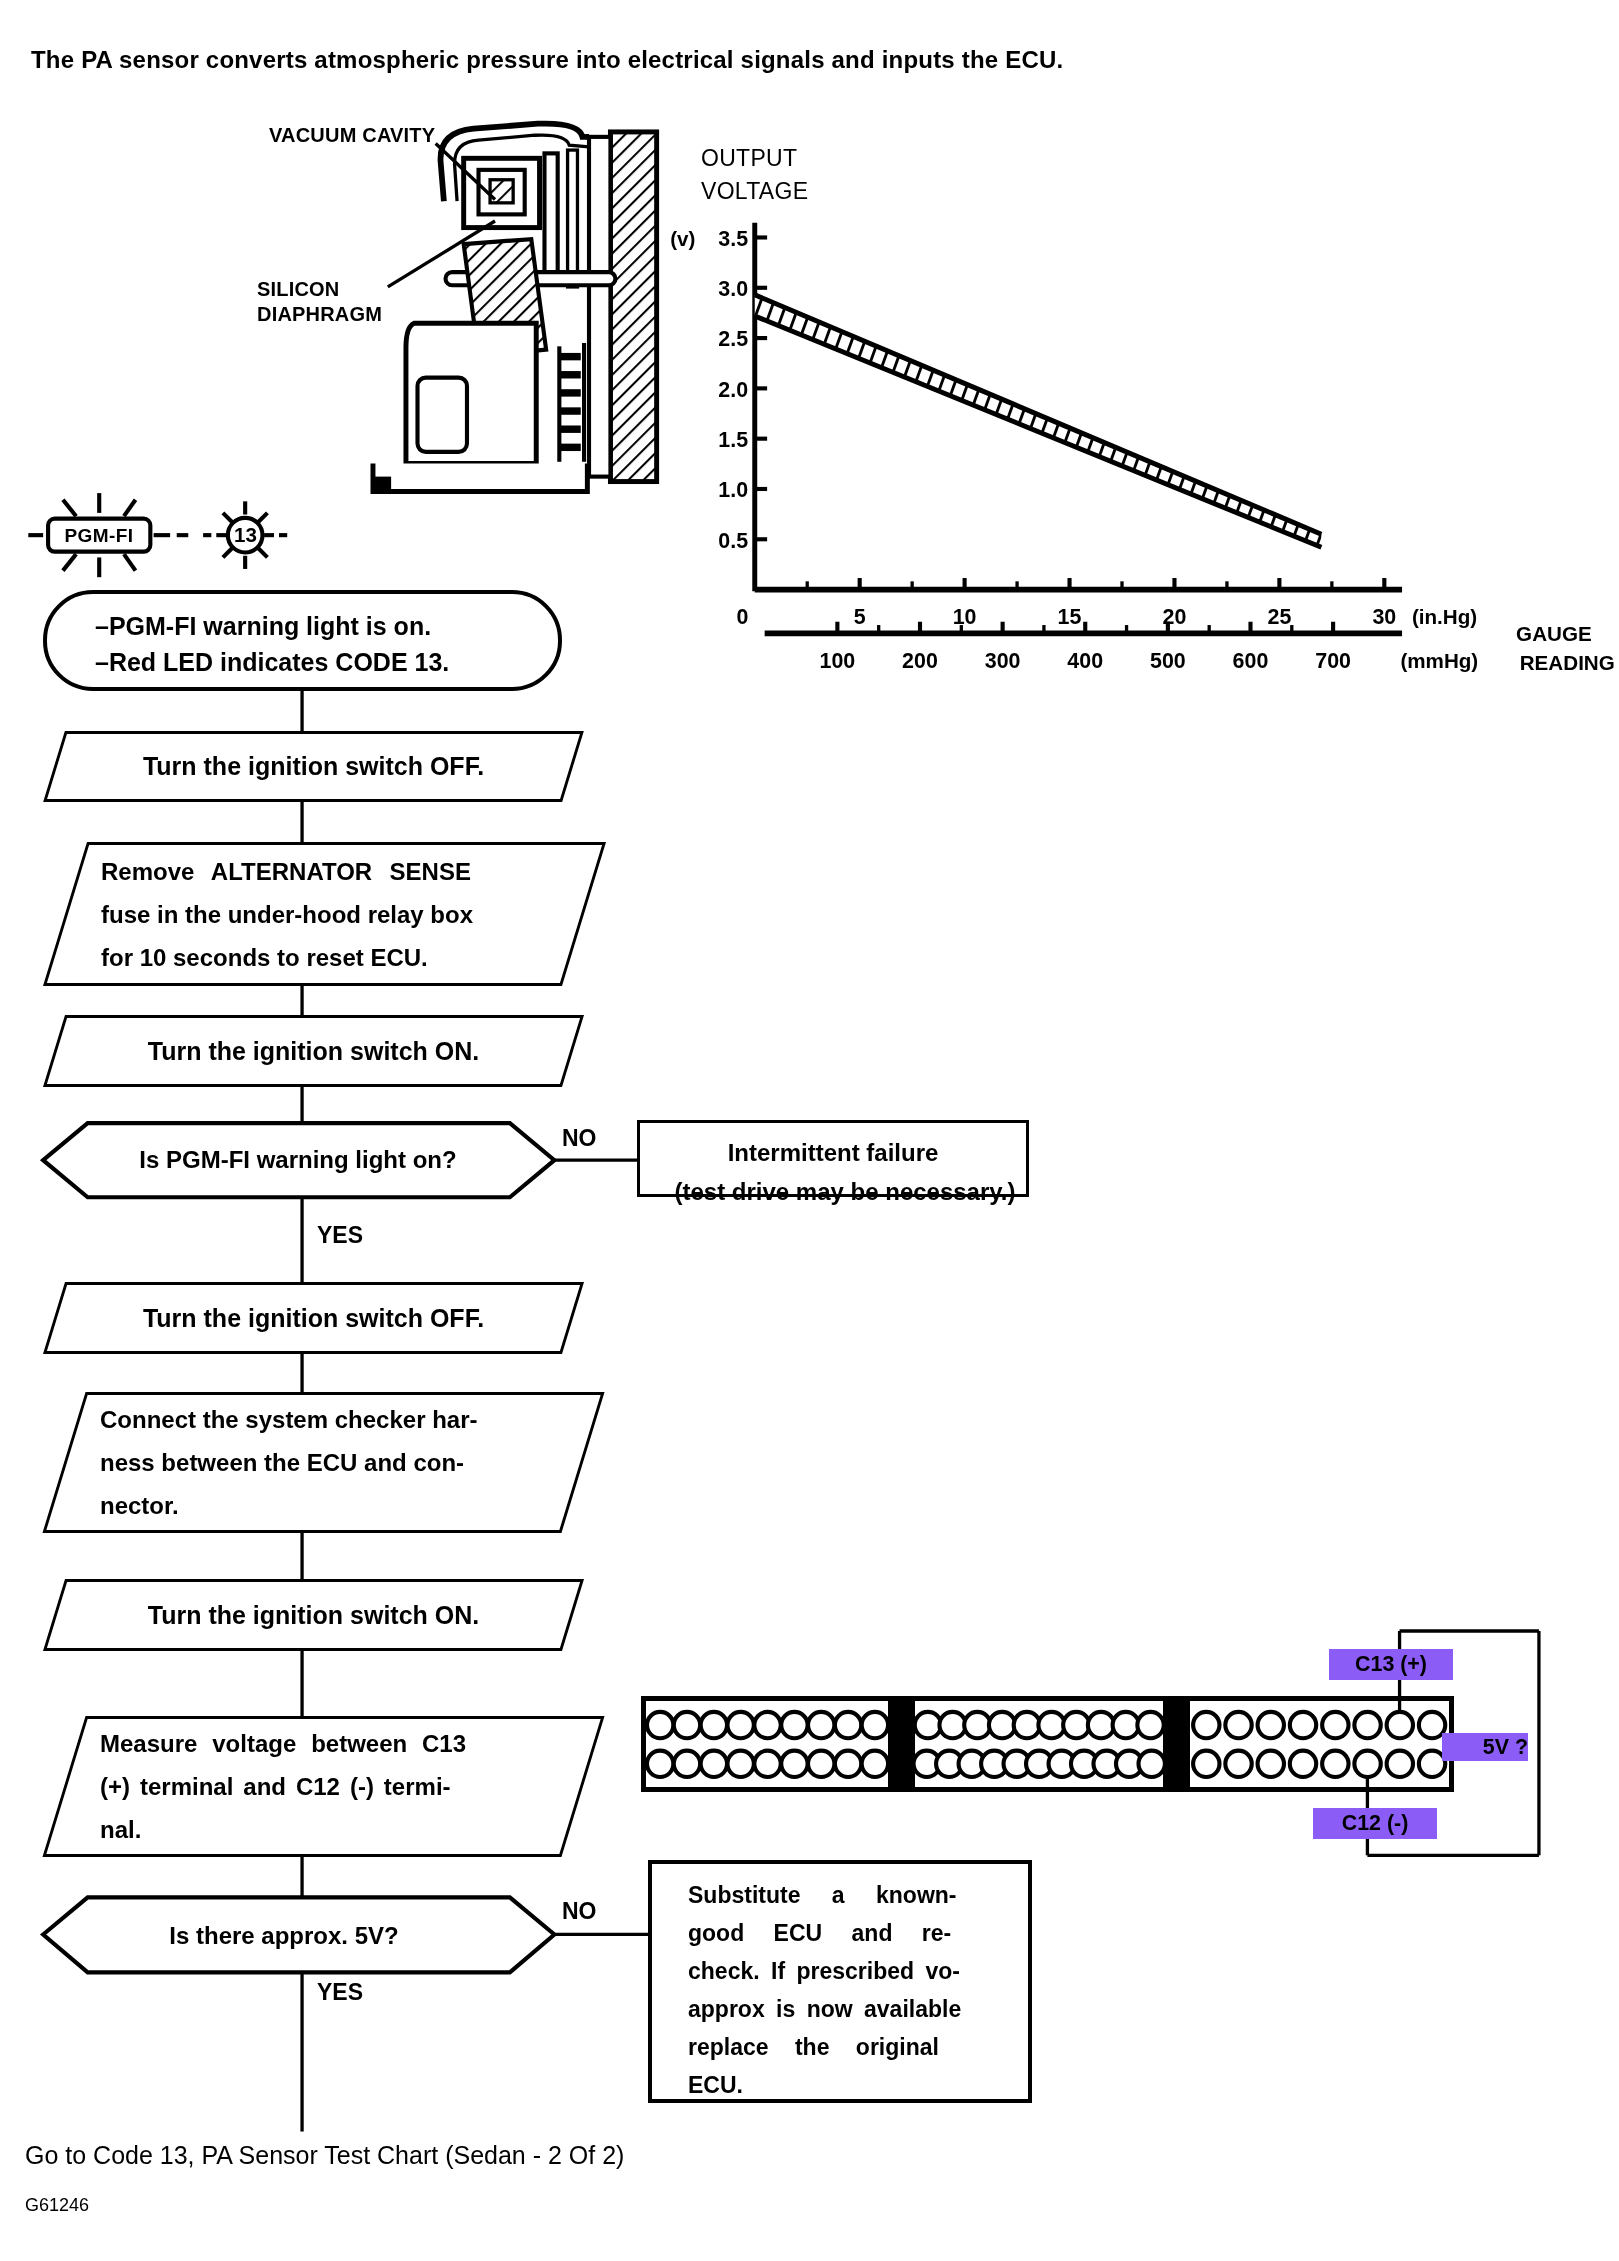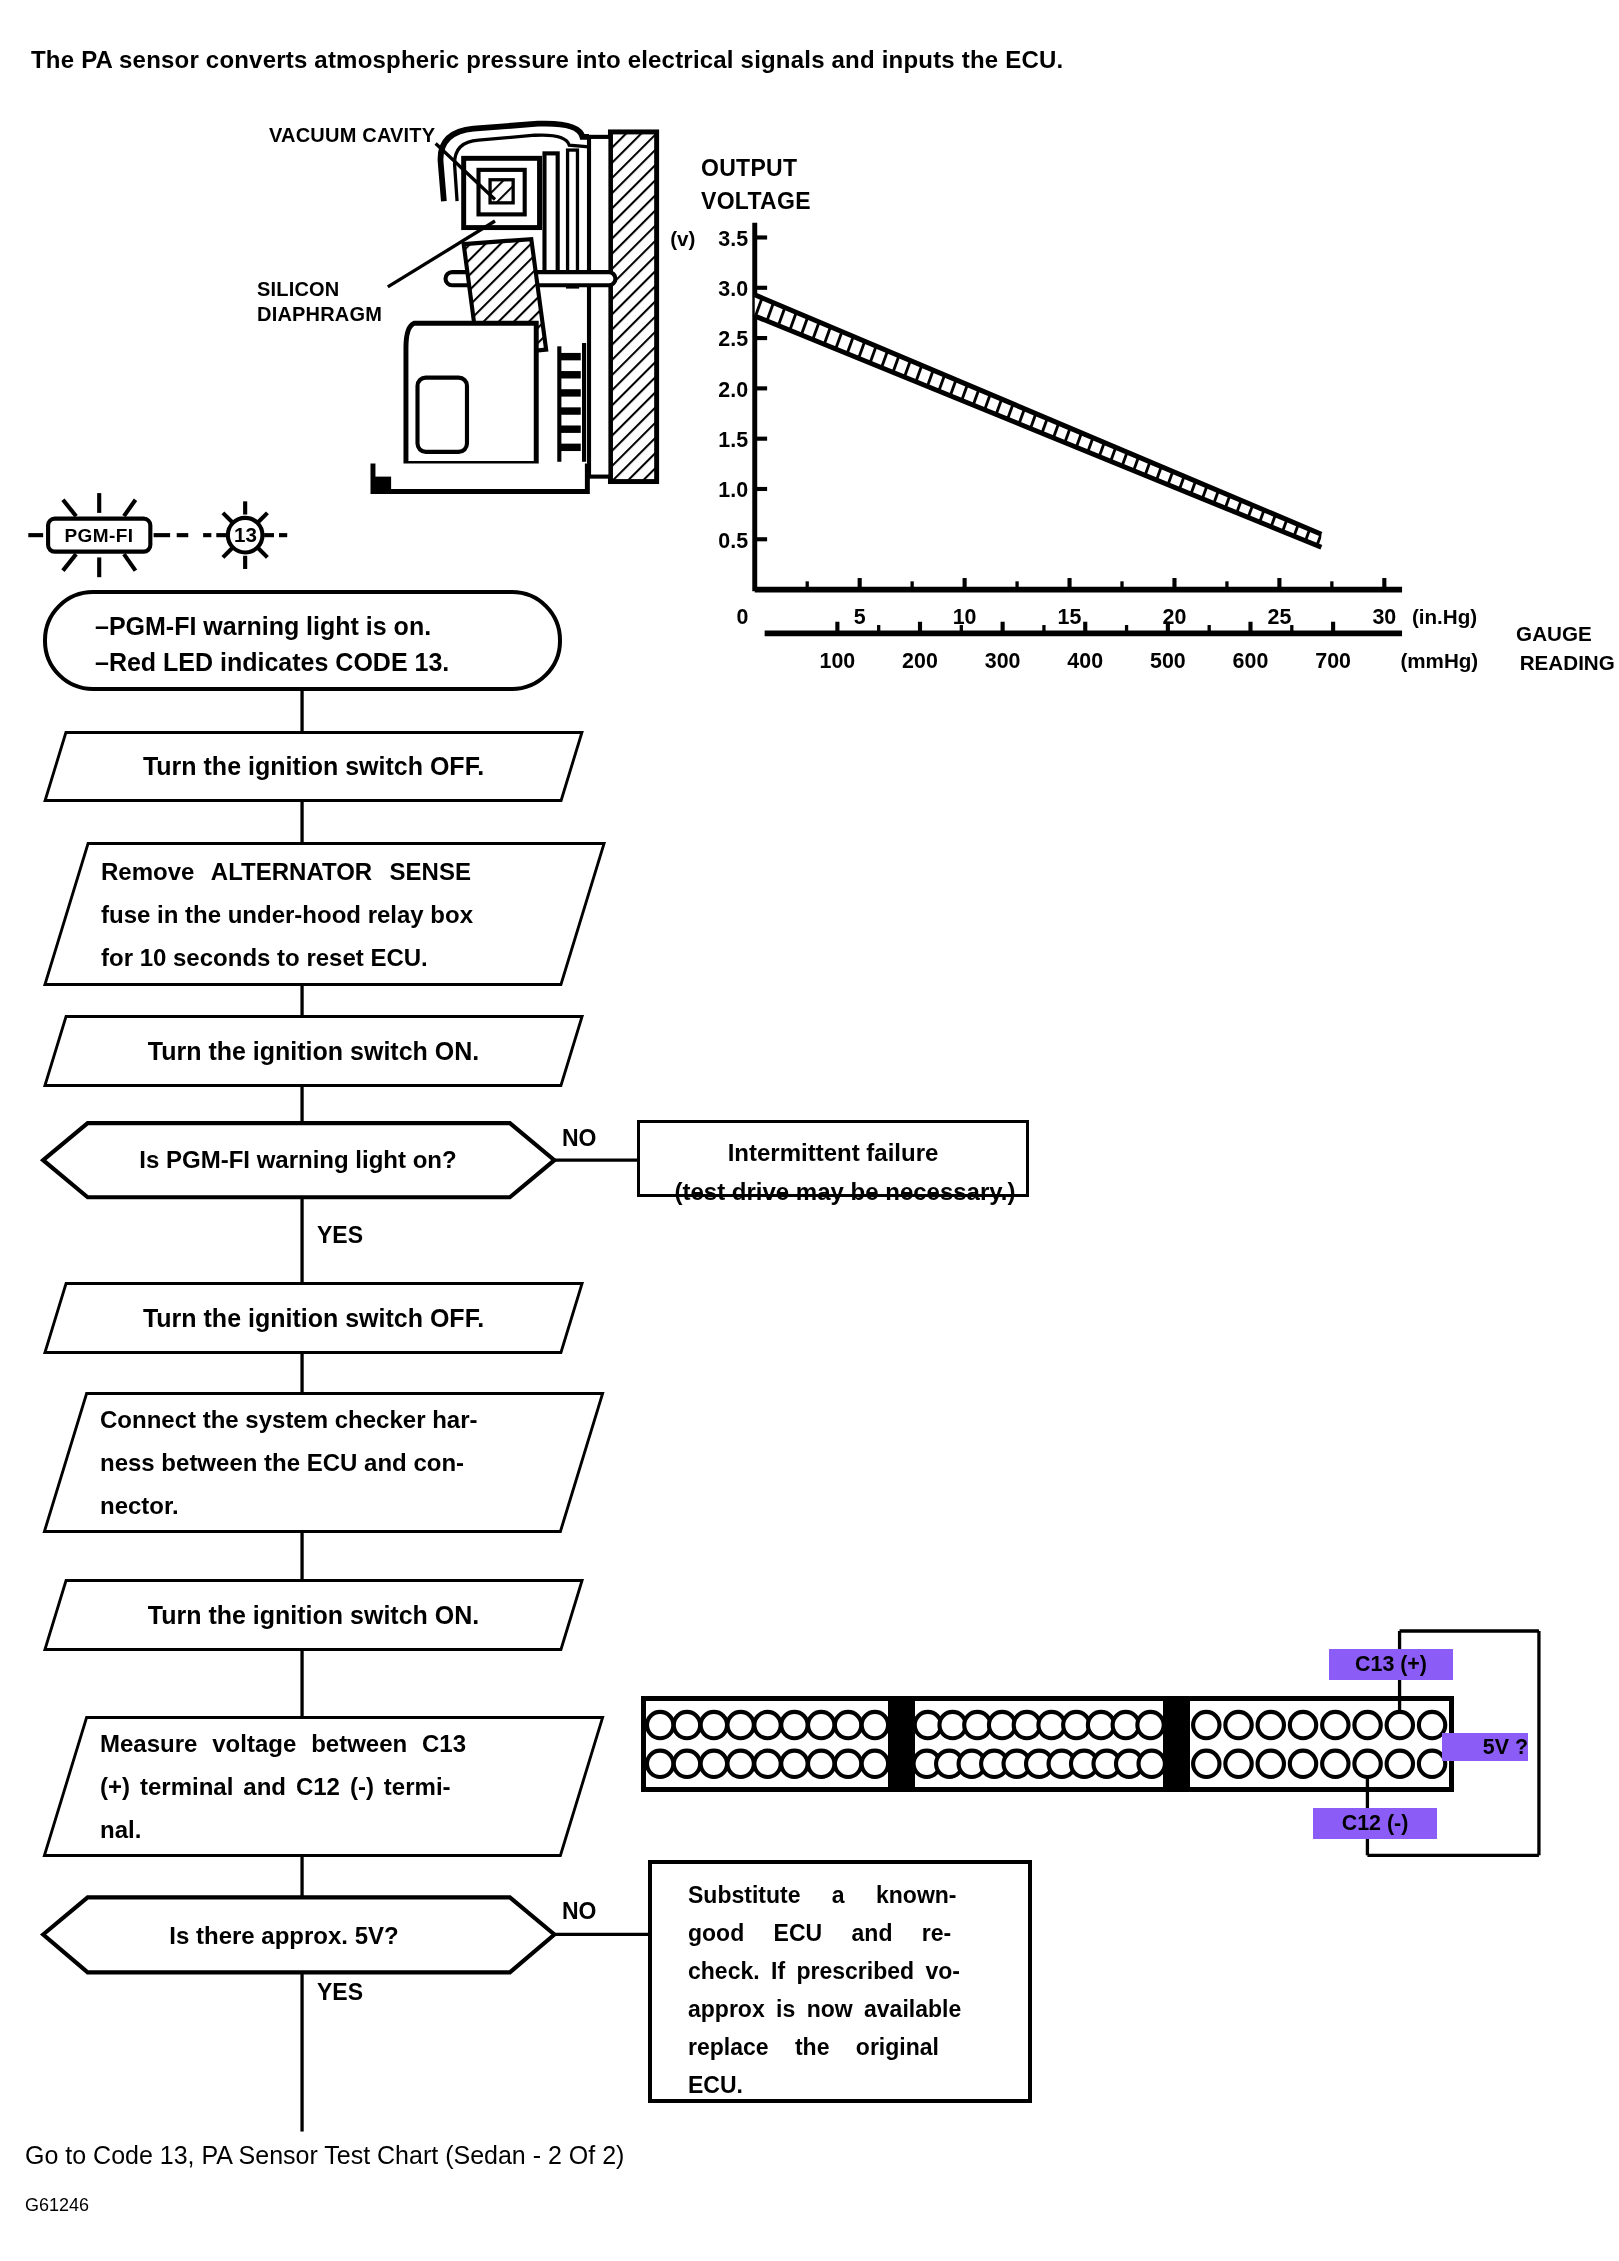--- a/index.html
+++ b/index.html
@@ -4,21 +4,21 @@
 <style>
   html,body{margin:0;padding:0;background:#fff;}
   #page{position:relative;width:1620px;height:2261px;background:#fff;overflow:hidden;
         font-family:"Liberation Sans",sans-serif;color:#000;}
   #gfx{position:absolute;left:0;top:0;z-index:0;}
   .txt{position:absolute;z-index:2;}
   .intro{left:31px;top:46px;width:1451px;font-size:24px;font-weight:600;letter-spacing:0.2px;}
   .diag-label{font-size:20px;font-weight:700;letter-spacing:0.2px;}
   .lbl-vc{left:238px;top:124px;margin-left:31px;}
   .lbl-sd{left:257px;top:277px;width:140px;line-height:25px;}
-  .chart-title{left:701px;top:142px;font-size:23px;font-weight:700;line-height:33px;letter-spacing:0.3px;margin-top:10px;}
+  .chart-title{left:701px;top:142px;font-size:23px;font-weight:400;line-height:33px;letter-spacing:0.3px;}
   svg text{font-family:"Liberation Sans",sans-serif;}
   .cnum{font-size:26px;font-weight:700;}
   .cunit{font-size:25px;font-weight:700;}
   
   .icon-text{display:flex;align-items:center;justify-content:center;font-weight:700;}
   .pgmfi-t{left:48px;top:519px;width:102px;height:33px;font-size:19px;letter-spacing:0.4px;}
   .code13-t{left:228px;top:520px;width:35px;height:30px;font-size:20.6px;}
   
   .stadium{position:absolute;z-index:1;left:43px;top:590px;width:519px;height:101px;background:#fff;
            border:4.1px solid #000;border-radius:50px;box-sizing:border-box;}

